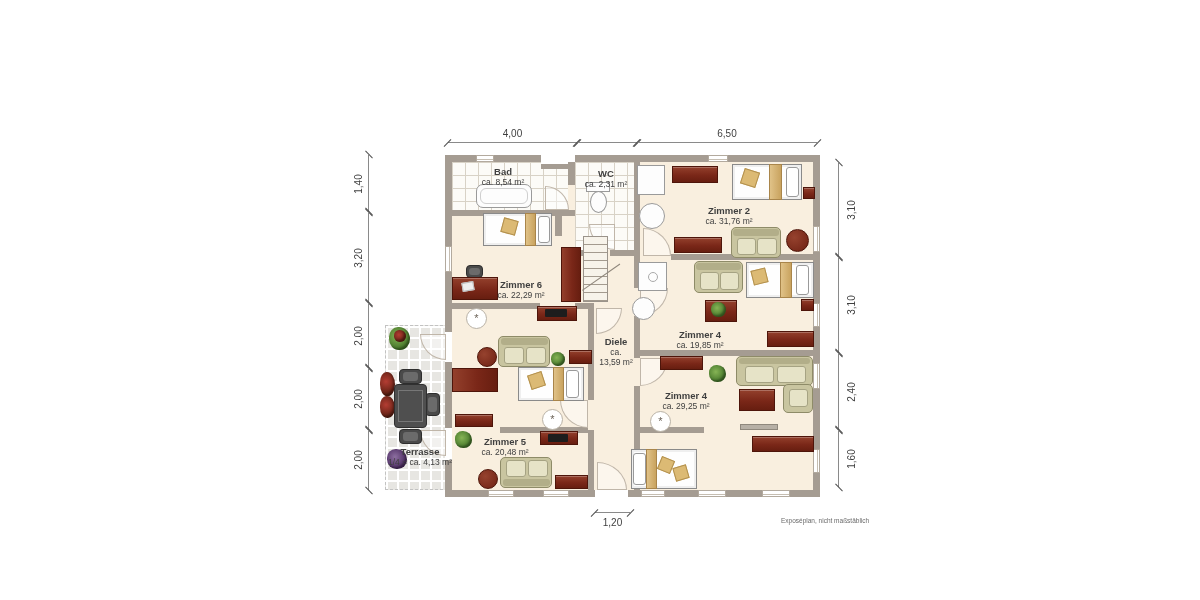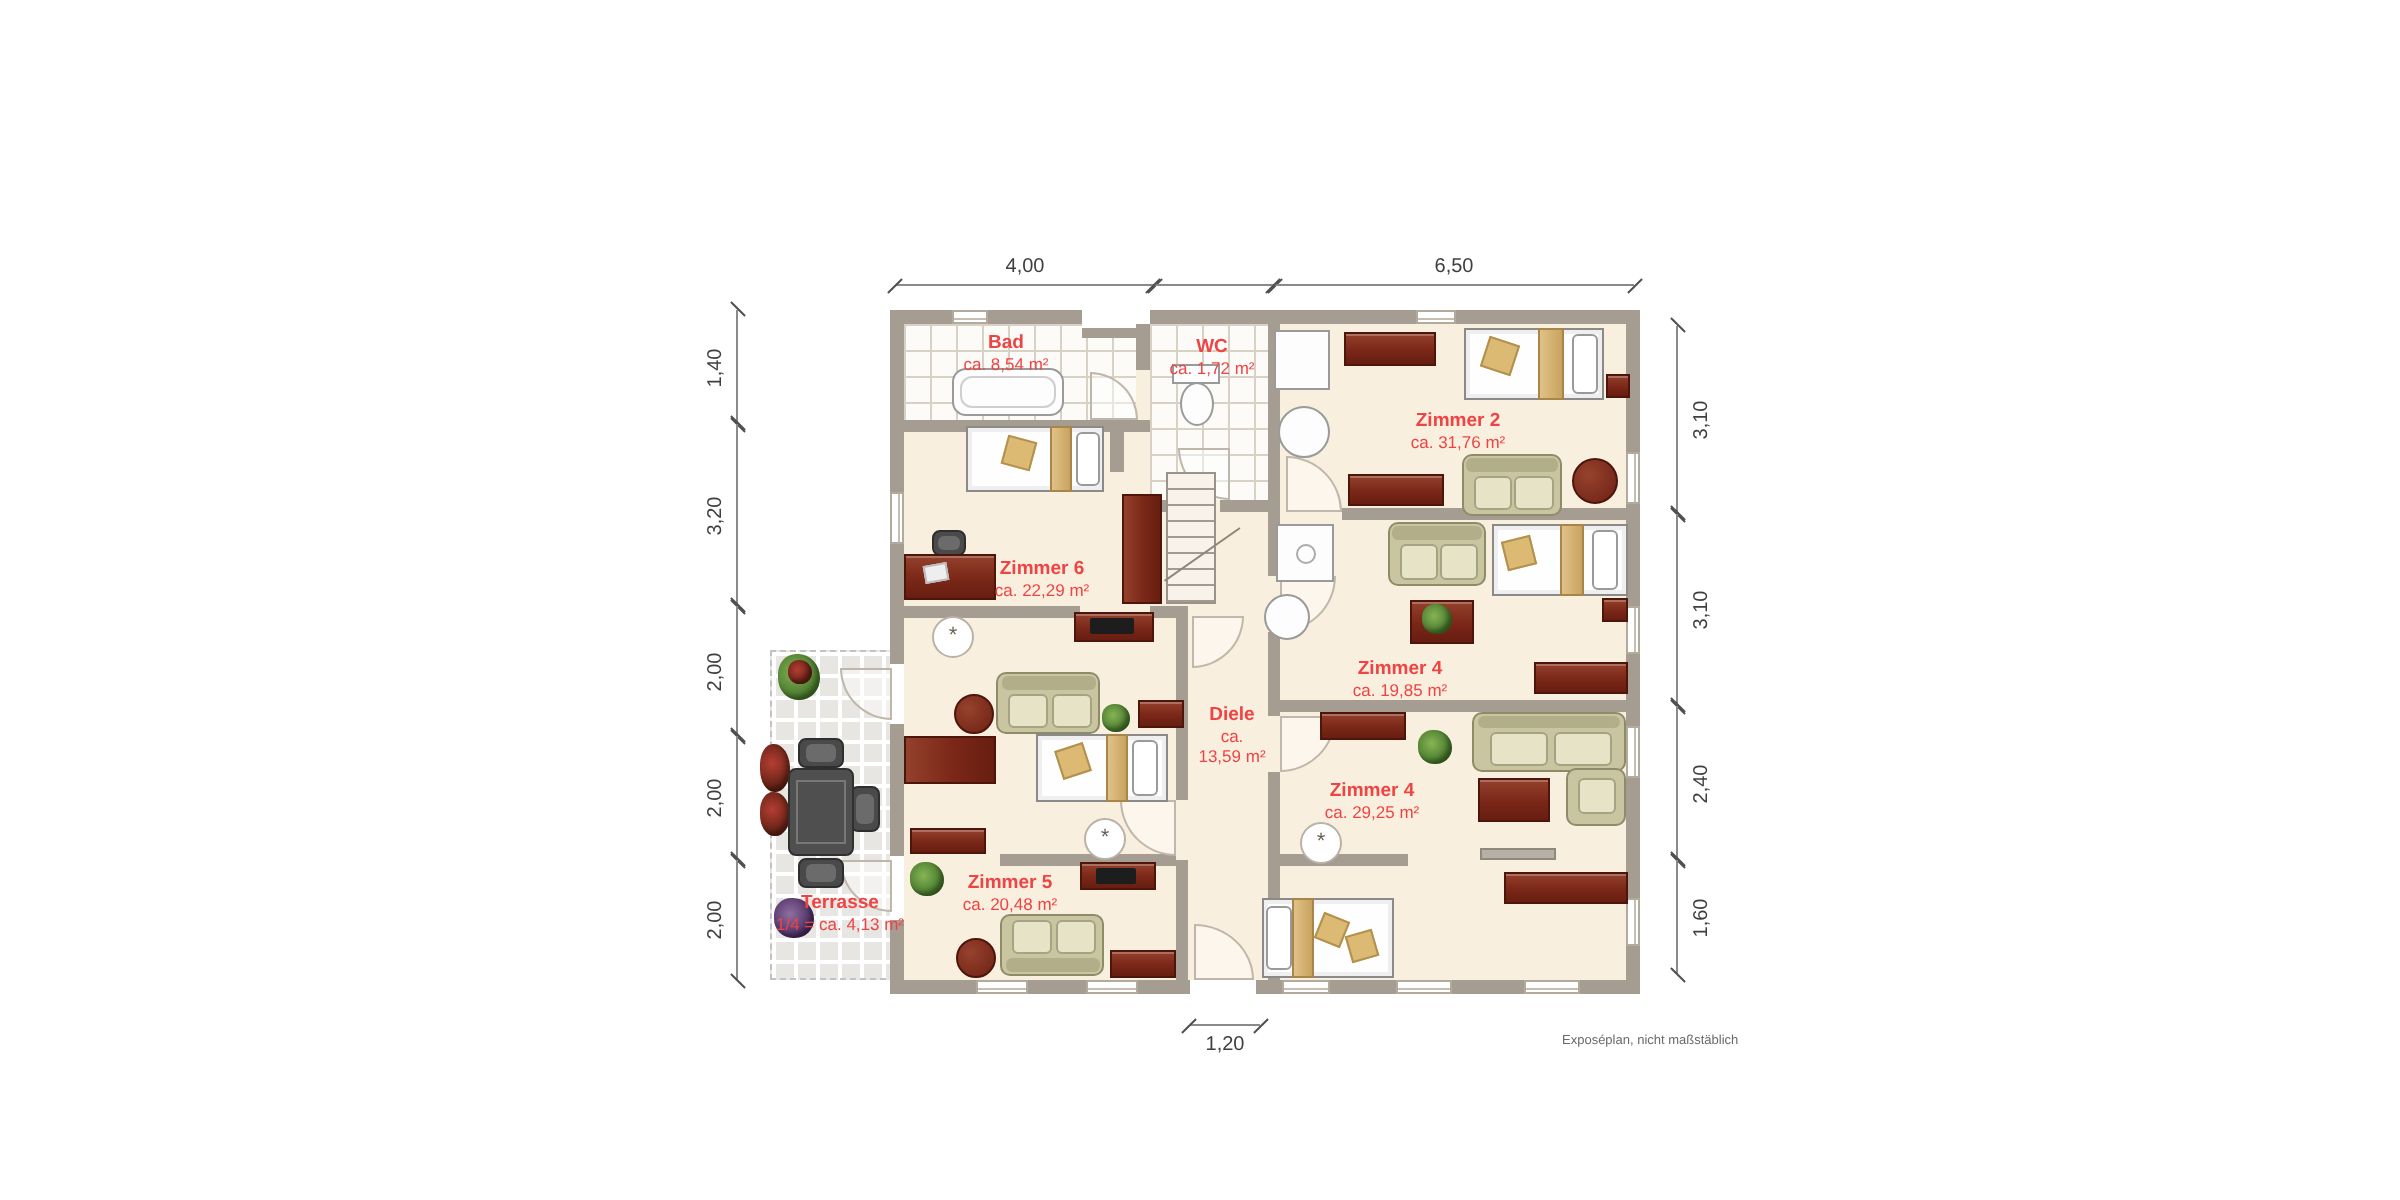--- a/index.html
+++ b/index.html
@@ -58,21 +58,21 @@
         background:#8f877c;transform:rotate(-35deg);transform-origin:0 0;}
   .gray-chair{background:#4a4a4a;border:1px solid #2e2e2e;border-radius:4px;}
   .gray-chair::after{content:"";position:absolute;left:15%;top:15%;right:15%;bottom:15%;
         background:#6b6b6b;border-radius:3px;}
   .terr{background-color:#e7e6e2;
         background-image:linear-gradient(#fff 2px,transparent 2px),
                          linear-gradient(90deg,#fff 2px,transparent 2px);
         background-size:11px 11px;border:1px dashed #c2c2c2;}
   .tv{background:#1d1d1d;border-radius:1px;}
   
-  .rlabel{position:absolute;text-align:center;color:#ef4444;line-height:1.18;
+  .rlabel{position:absolute;text-align:center;color:#404040;line-height:1.18;
           transform:translateX(-50%);white-space:nowrap;}
   .rlabel .nm{font-weight:bold;font-size:9.5px;}
   .rlabel .ar{font-size:8.5px;}
   
   .dimh{position:absolute;height:0;border-top:1px solid #8a8a8a;}
   .dimh::before,.dimh::after{content:"";position:absolute;width:1px;height:10px;
         background:#4f4f4f;top:-5px;transform:rotate(45deg);}
   .dimh::before{left:-1px;} .dimh::after{right:-1px;}
   .dimh span{position:absolute;left:50%;top:-15px;transform:translateX(-50%);
         font-size:10px;color:#3f3f3f;background:#fff;padding:0 3px;white-space:nowrap;}
@@ -247,35 +247,35 @@
   <div class="a" style="left:394px;top:384px;width:33px;height:44px;background:#4f4f4f;border:1px solid #303030;border-radius:4px;"></div>
   <div class="a" style="left:398px;top:390px;width:25px;height:32px;border:1px solid #777;"></div>
   <div class="a plant purple" style="left:387px;top:449px;width:20px;height:20px;"></div>
 
   <div class="rlabel" style="left:503px;top:166px;">
     <div class="nm">Bad</div>
     <div class="ar">ca. 8,54 m²</div>
   </div>
   <div class="rlabel" style="left:606px;top:168px;">
     <div class="nm">WC</div>
-    <div class="ar">ca. 1,72 m²</div>
+    <div class="ar">ca. 2,31 m²</div>
   </div>
   <div class="rlabel" style="left:729px;top:205px;">
     <div class="nm">Zimmer 2</div>
     <div class="ar">ca. 31,76 m²</div>
   </div>
   <div class="rlabel" style="left:521px;top:279px;">
     <div class="nm">Zimmer 6</div>
     <div class="ar">ca. 22,29 m²</div>
   </div>
   <div class="rlabel" style="left:700px;top:329px;">
     <div class="nm">Zimmer 4</div>
     <div class="ar">ca. 19,85 m²</div>
   </div>
-  <div class="rlabel" style="left:616px;top:352px;">
+  <div class="rlabel" style="left:616px;top:336px;">
     <div class="nm">Diele</div>
     <div class="ar">ca.</div>
     <div class="ar">13,59 m²</div>
   </div>
   <div class="rlabel" style="left:686px;top:390px;">
     <div class="nm">Zimmer 4</div>
     <div class="ar">ca. 29,25 m²</div>
   </div>
   <div class="rlabel" style="left:505px;top:436px;">
     <div class="nm">Zimmer 5</div>

